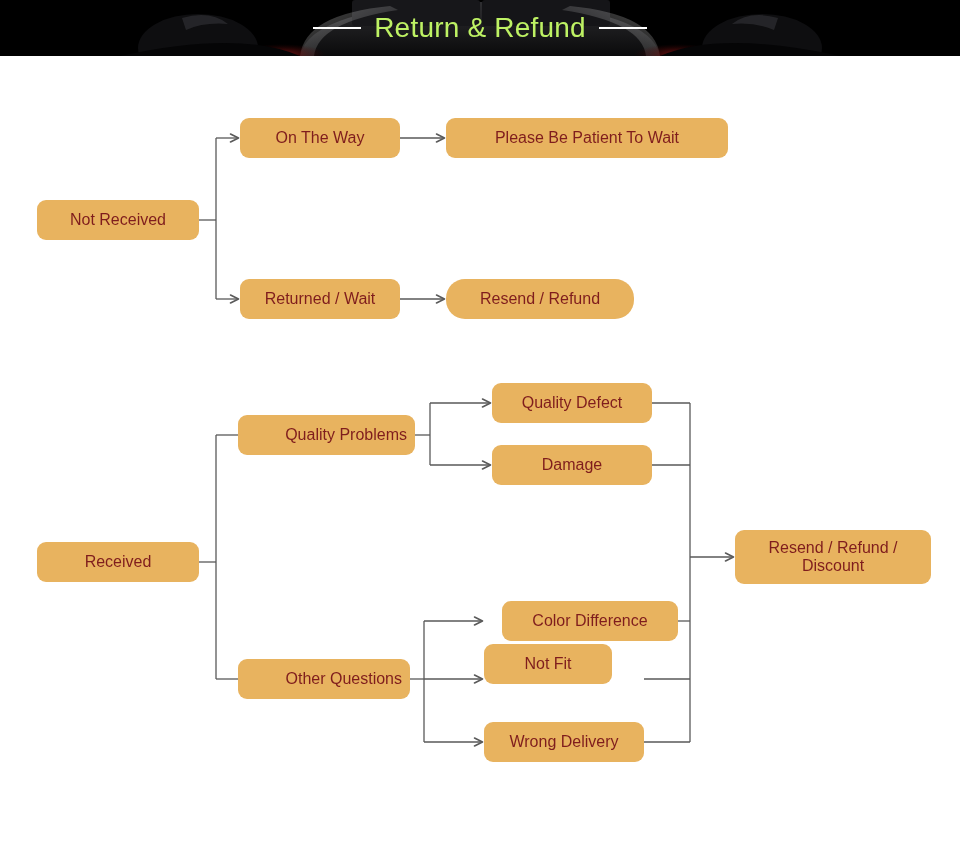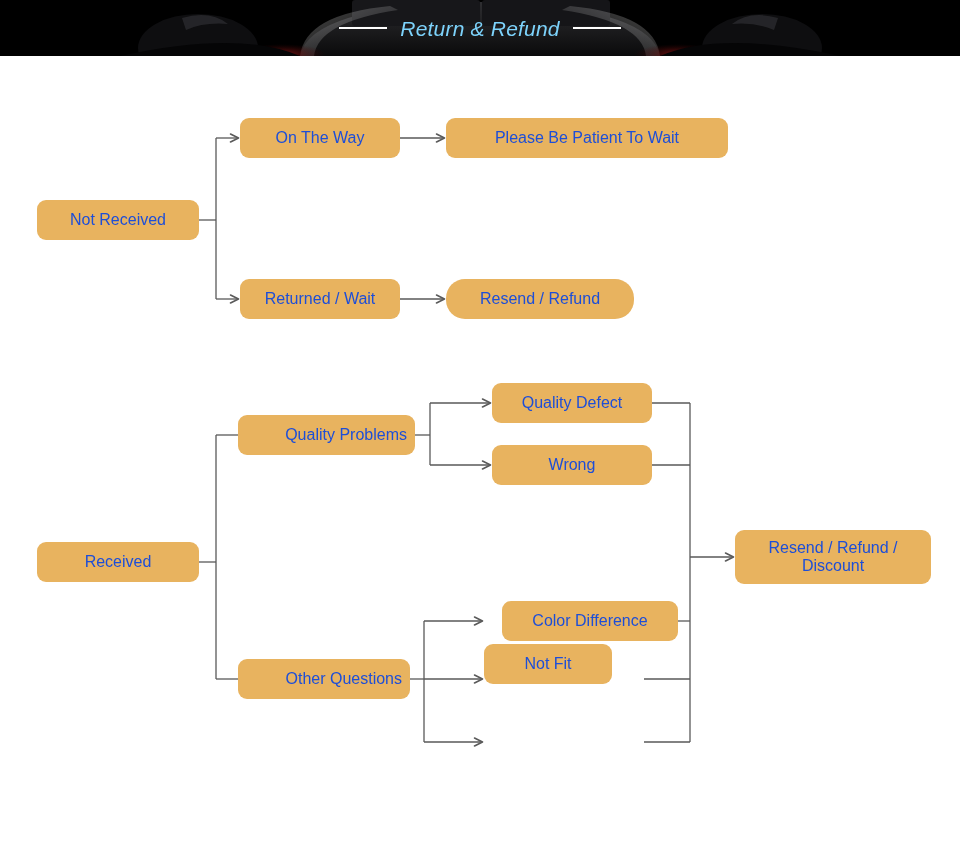--- a/index.html
+++ b/index.html
@@ -41,48 +41,47 @@
     gap: 13px;
     z-index: 5;
   }
   #banner-title-wrap .rule {
     width: 48px;
     height: 2px;
     background: #ffffff;
     display: block;
   }
   #banner-title {
-    color: #7dd3fc;
-    font-size: 21px;
+    color: #bef264;
+    font-size: 28px;
     font-weight: 400;
     letter-spacing: 0.2px;
     white-space: nowrap;
     line-height: 1;
-    font-style: italic;
   }
 
   
   #flow {
     position: absolute;
     left: 0; top: 56px;
     width: 960px;
     height: 808px;
   }
   #flow svg {
     position: absolute;
     left: 0; top: 0;
     width: 960px;
     height: 808px;
     display: block;
   }
   .node {
     position: absolute;
     background: #e8b35f;
     border-radius: 9px;
-    color: #1d4ed8;
+    color: #7f1d1d;
     display: flex;
     align-items: center;
     justify-content: center;
     text-align: center;
     font-size: 16px;
     font-weight: 400;
     line-height: 1.15;
     box-sizing: border-box;
     padding: 0 8px;
     z-index: 3;
@@ -228,29 +227,32 @@
 
   <div class="node" style="left:238px; top:603px; width:172px; height:40px;justify-content:flex-end;">
     <span>Other Questions</span>
   </div>
 
   <div class="node" style="left:492px; top:327px; width:160px; height:40px;">
     <span>Quality Defect</span>
   </div>
 
   <div class="node" style="left:492px; top:389px; width:160px; height:40px;">
-    <span>Wrong</span>
+    <span>Damage</span>
   </div>
 
   <div class="node" style="left:484px; top:545px; width:176px; height:40px;margin-left:18px;">
     <span>Color Difference</span>
   </div>
 
   <div class="node" style="left:484px; top:588px; width:128px; height:40px;">
     <span>Not Fit</span>
   </div>
 
+  <div class="node" style="left:484px; top:666px; width:160px; height:40px;">
+    <span>Wrong Delivery</span>
+  </div>
 
   <div class="node" style="left:735px; top:474px; width:196px; height:54px;">
     <span>Resend / Refund / Discount</span>
   </div>
 
 </div>
 
 </body></html>

